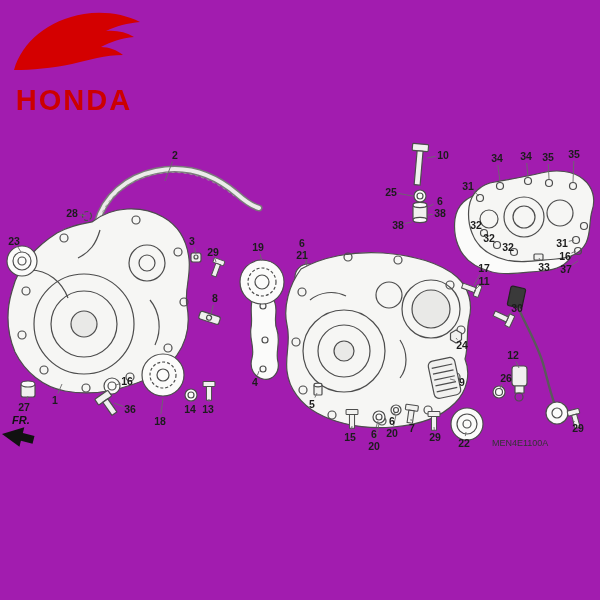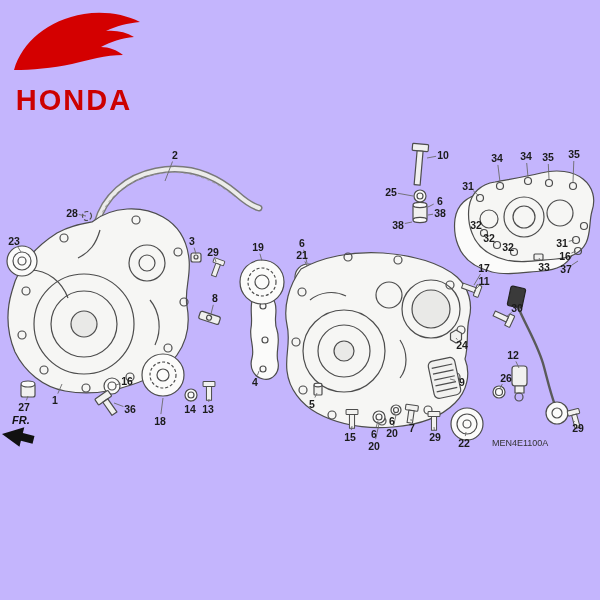--- a/index.html
+++ b/index.html
@@ -1,18 +1,18 @@
 <!DOCTYPE html>
 <html><head>
 <meta charset="utf-8">
 <style>
   html,body{margin:0;padding:0}
   body{width:600px;height:600px;background:#ffffff;overflow:hidden;
        font-family:"Liberation Sans",sans-serif}
-  .page{position:relative;width:600px;height:600px;background:#c4b5fd}
+  .page{position:relative;width:600px;height:600px;background:#a21caf}
   svg{display:block}
   #brand-svg{position:absolute;left:8px;top:6px}
   #diagram-svg{position:absolute;left:0;top:0}
   #art{fill:none;stroke:#4d4d4d;stroke-width:1.2;stroke-linejoin:round}
   #art .case{fill:#f6f6f4}
   #art .recess{fill:#e9e9e7}
   #art .lite{fill:#fbfbfa}
   #art .metal{fill:#f1f1ef}
   #art .dark{fill:#3a3a3a;stroke:#222}
   #leaders line{stroke:#6a6a6a;stroke-width:0.9}

